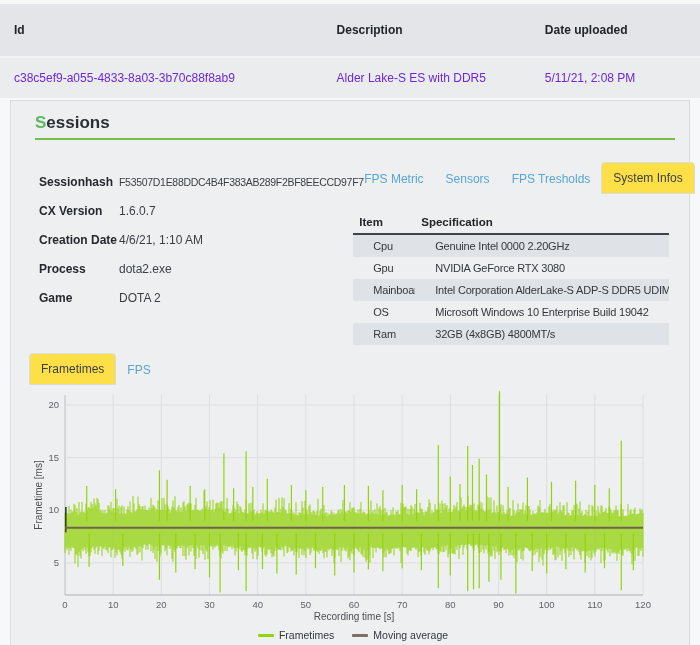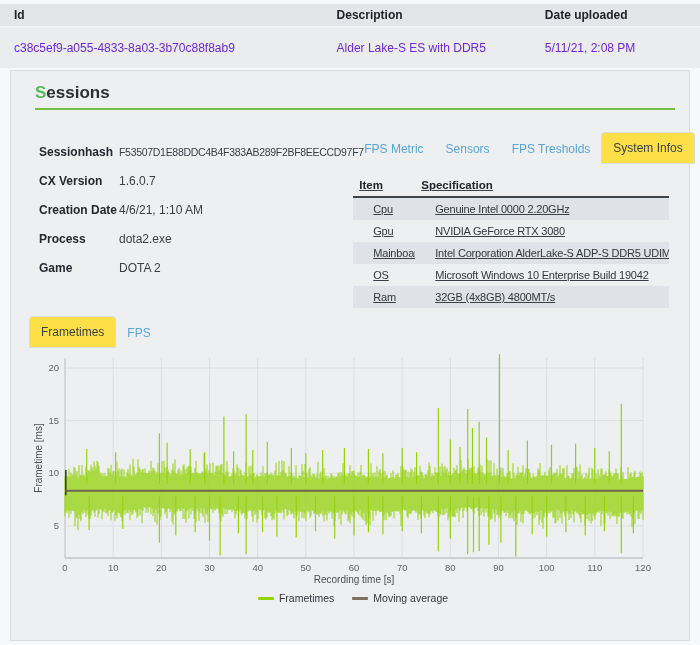--- a/index.html
+++ b/index.html
@@ -6,21 +6,21 @@
   html,body { margin:0; padding:0; }
   body {
     width:700px; height:645px; overflow:hidden;
     background:#f7f8f9;
     font-family:"Liberation Sans", sans-serif;
     color:#3a3f44;
   }
   
   .uploads { margin-top:4px; }
   .uploads-header {
-    display:flex; background:#e3e5e8; padding:4px 14px;
+    display:flex; background:#e3e5e8; padding:19px 14px;
     font-weight:bold; font-size:12px; color:#212529;
     border-bottom:2px solid #f2f3f5;
   }
   .uploads-row {
     display:flex; background:#eaecee; padding:13px 14px;
     font-size:12px; color:#6d28d9; cursor:pointer;
   }
   .col-id { flex:0 0 48%; }
   .col-desc { flex:0 0 31%; }
   .col-date { flex:1; }
@@ -45,22 +45,22 @@
   .detail-row.hash .detail-value { font-size:10.5px; letter-spacing:-0.3px; white-space:nowrap; }
   
   .tabs { display:flex; align-items:flex-end; font-size:12px; }
   .tab { padding:8px 11px; color:#58a6d6; cursor:pointer; white-space:nowrap; }
   .tab.active {
     background:#fde047; border:1px solid #d9dcdf;
     border-radius:4px 4px 0 0; color:#3a3f44;
   }
   
   .spec-table {
-    width:98%; border-collapse:collapse; margin-top:10px;
-    font-size:11px; table-layout:fixed;text-decoration:underline;
+    width:98%; border-collapse:collapse; margin-top:17px;
+    font-size:11px; table-layout:fixed;
   }
   .spec-table th {
     text-align:left; padding:5px 6px; font-size:11.5px; color:#212529;
     border-bottom:2px solid #40454a;
   }
   .spec-table td {
     padding:5px 20px; white-space:nowrap; overflow:hidden;
     letter-spacing:-0.2px; color:#33383d;
   }
   .spec-table .c1 { width:62px; }

